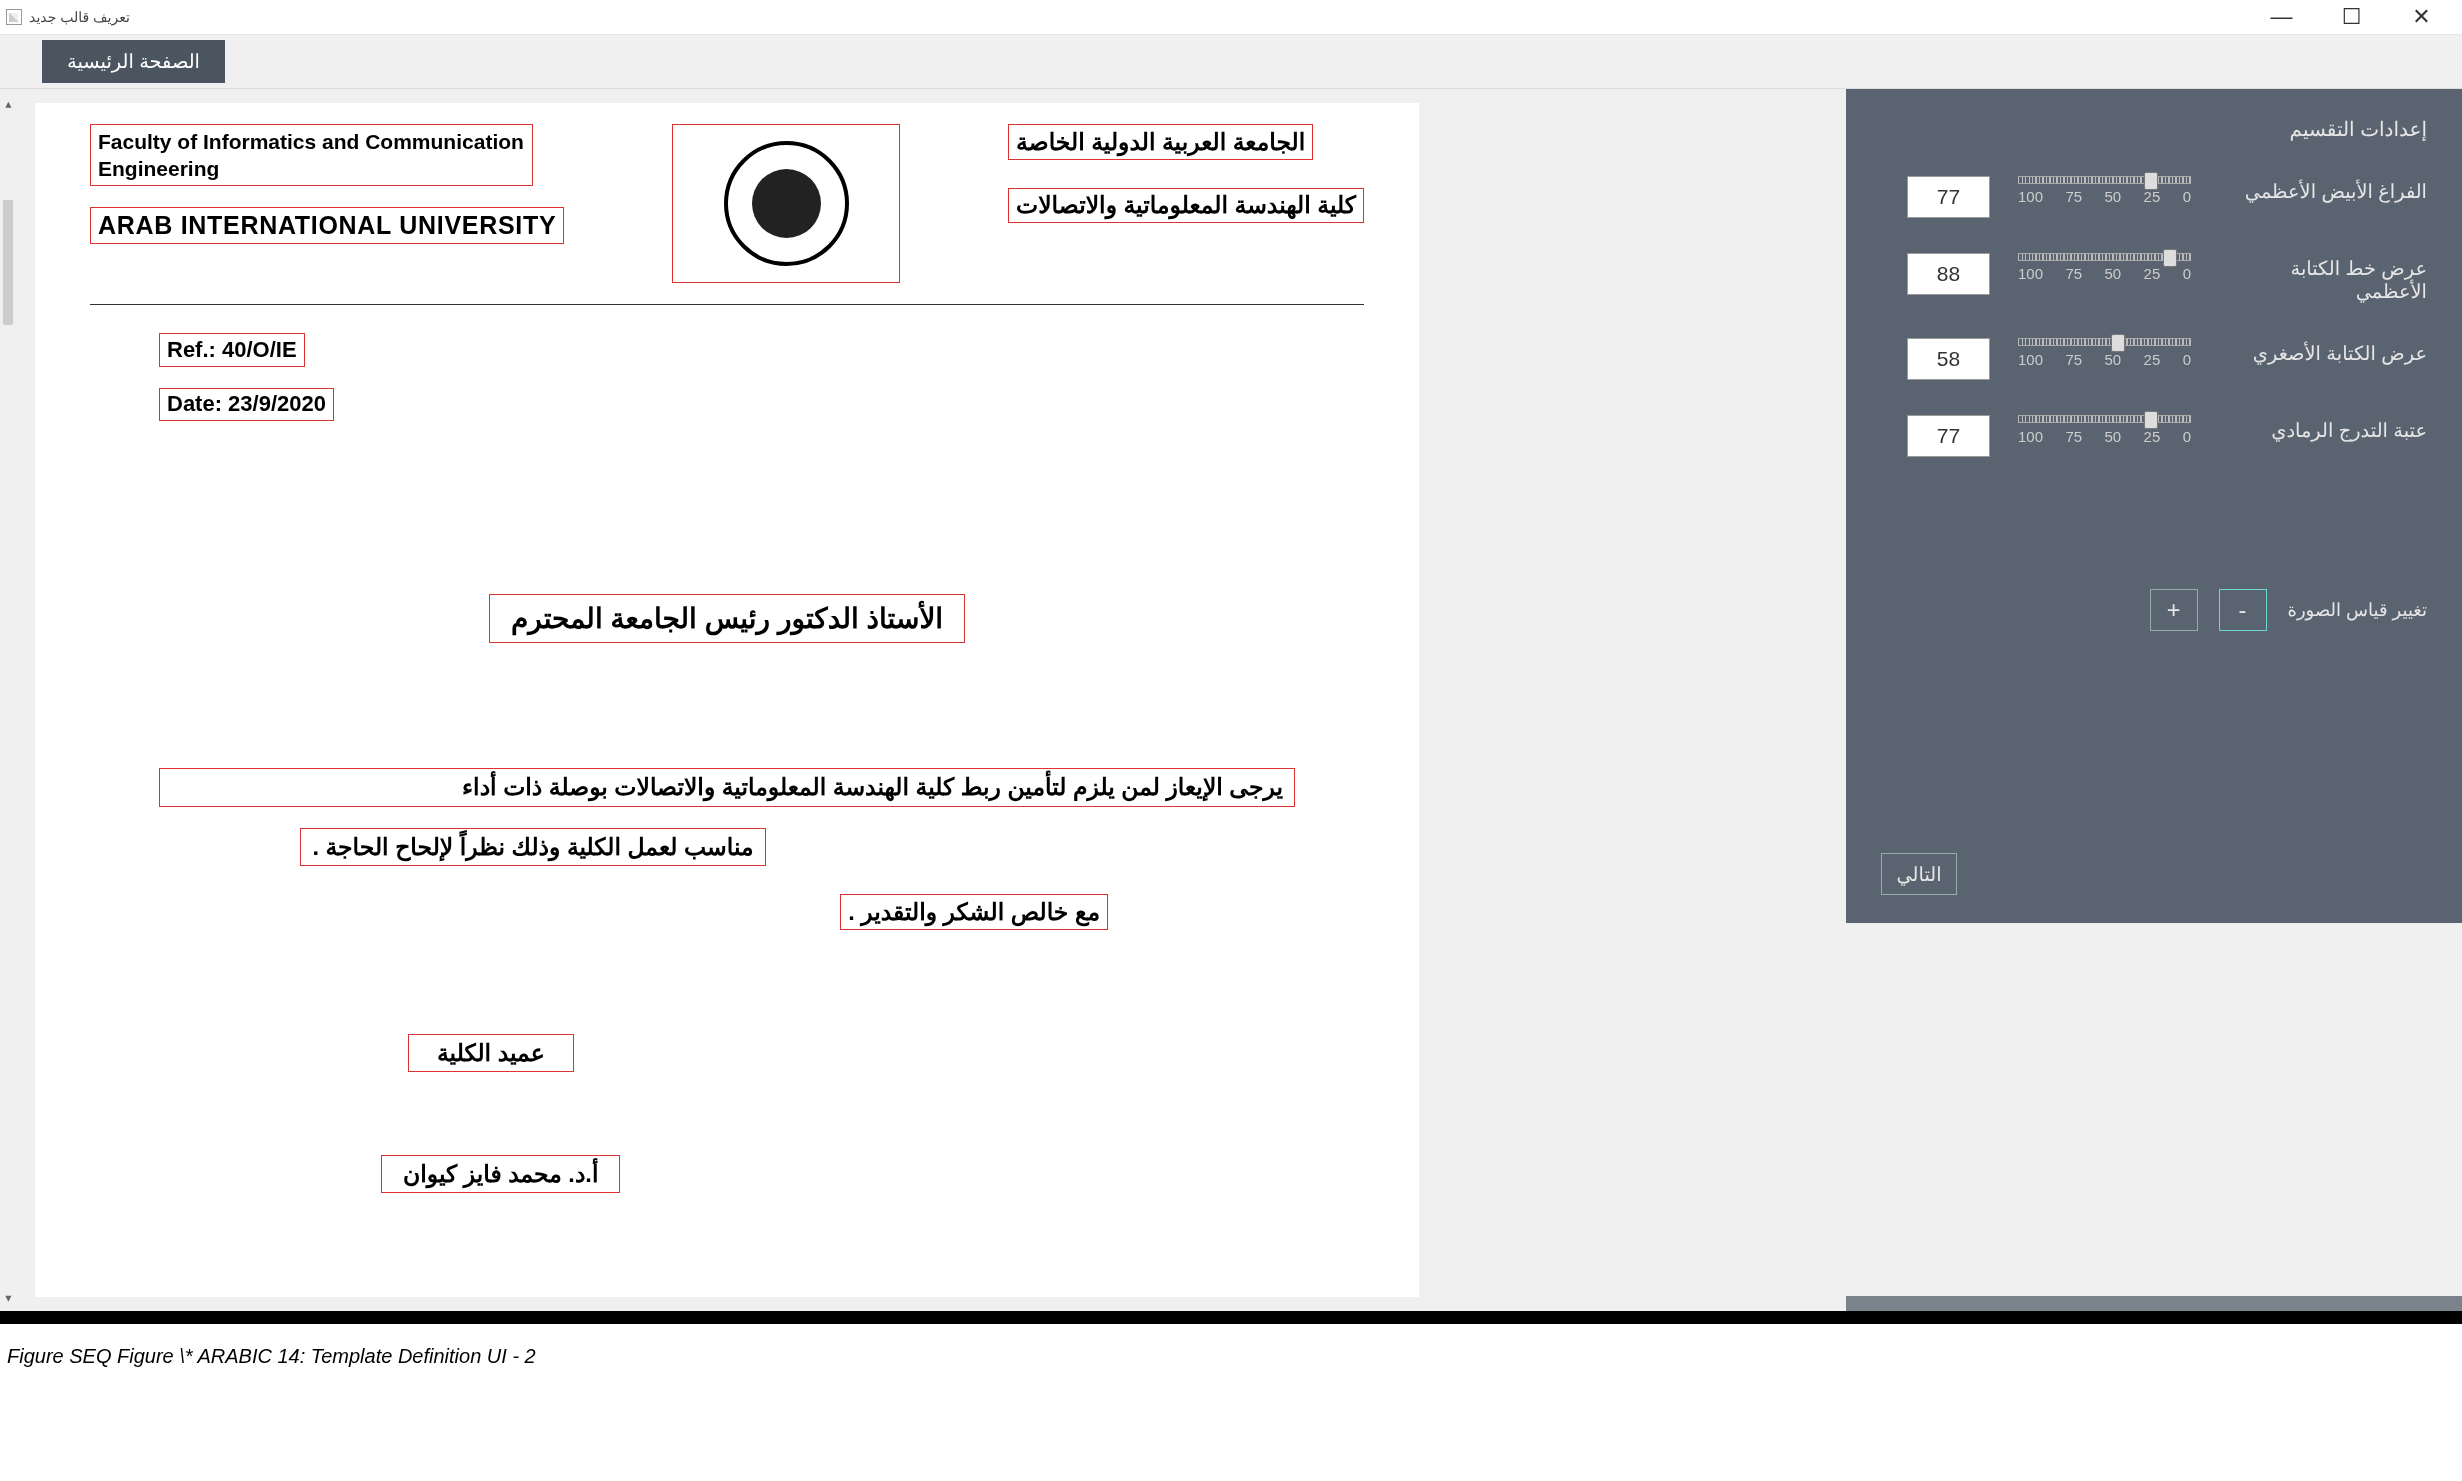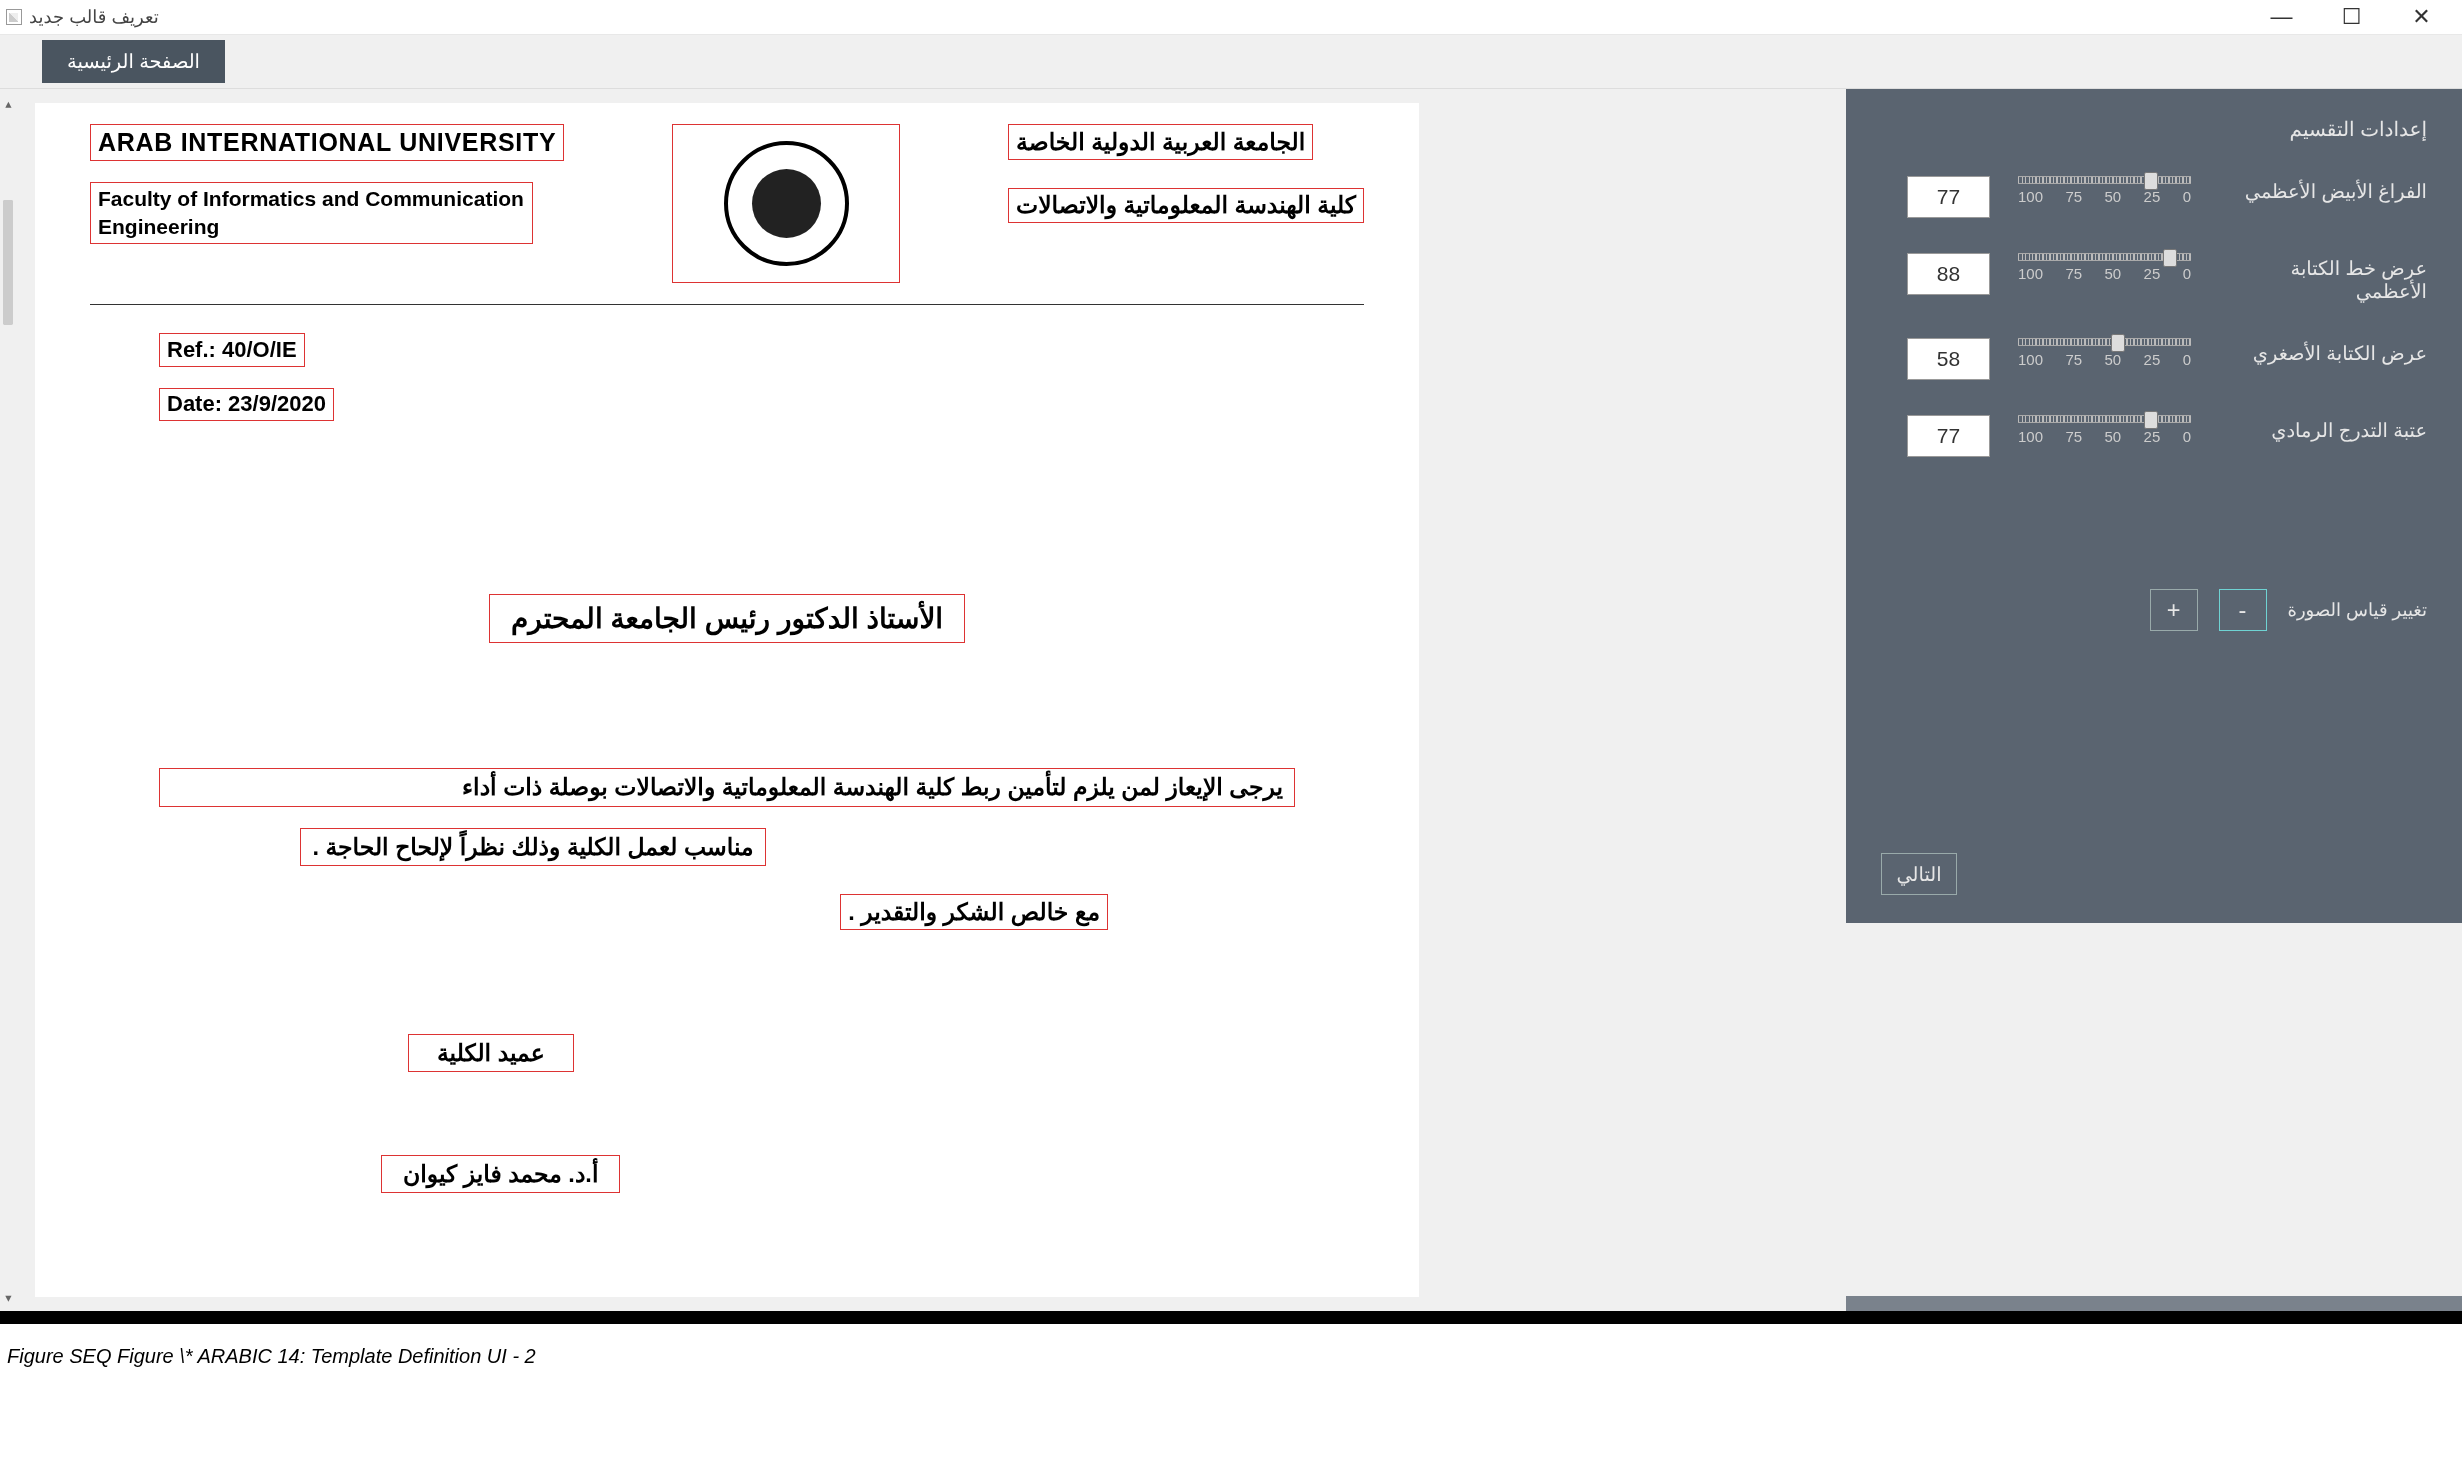--- a/index.html
+++ b/index.html
@@ -26,21 +26,21 @@
     .app-icon {
       width: 16.6px; height: 16.6px;
       border: 0.7px solid #999;
       background: #fff;
       position: relative;
     }
     .app-icon::after {
       content: ''; position: absolute; inset: 2.8px;
       background: linear-gradient(45deg,#ccc 50%,#eee 50%);
     }
-    .window-title { font-size: 18px; color: #444; direction: rtl; }
+    .window-title { font-size: 14px; color: #444; direction: rtl; }
     .win-controls { display: flex; gap: 28px; padding-right: 14px; }
     .win-btn { width: 42px; height: 28px; display:flex; align-items:center; justify-content:center; font-size: 22px; color:#333; cursor:pointer; }
 
     
     .toolbar {
       height: 54px;
       background: #f0f0f0;
       display: flex;
       align-items: center;
       padding: 0 42px;
@@ -230,22 +230,22 @@
   <div class="doc-area">
     <div class="scrollbar-v">
       <div class="arrow-up">▴</div>
       <div class="thumb"></div>
       <div class="arrow-down">▾</div>
     </div>
 
     <div class="doc-page">
       <div class="doc-header">
         <div class="doc-left">
+          <span class="red-box eng-sub" style="max-width:443px;">Faculty of Informatics and Communication Engineering</span>
           <span class="red-box eng-title">ARAB   INTERNATIONAL UNIVERSITY</span>
-          <span class="red-box eng-sub" style="max-width:443px;">Faculty of Informatics and Communication Engineering</span>
         </div>
         <div class="logo-box">
           <div class="logo-circle"></div>
         </div>
         <div class="doc-right">
           <span class="red-box ar-text">الجامعة العربية الدولية الخاصة</span>
           <span class="red-box ar-text">كلية الهندسة المعلوماتية والاتصالات</span>
         </div>
       </div>
 

